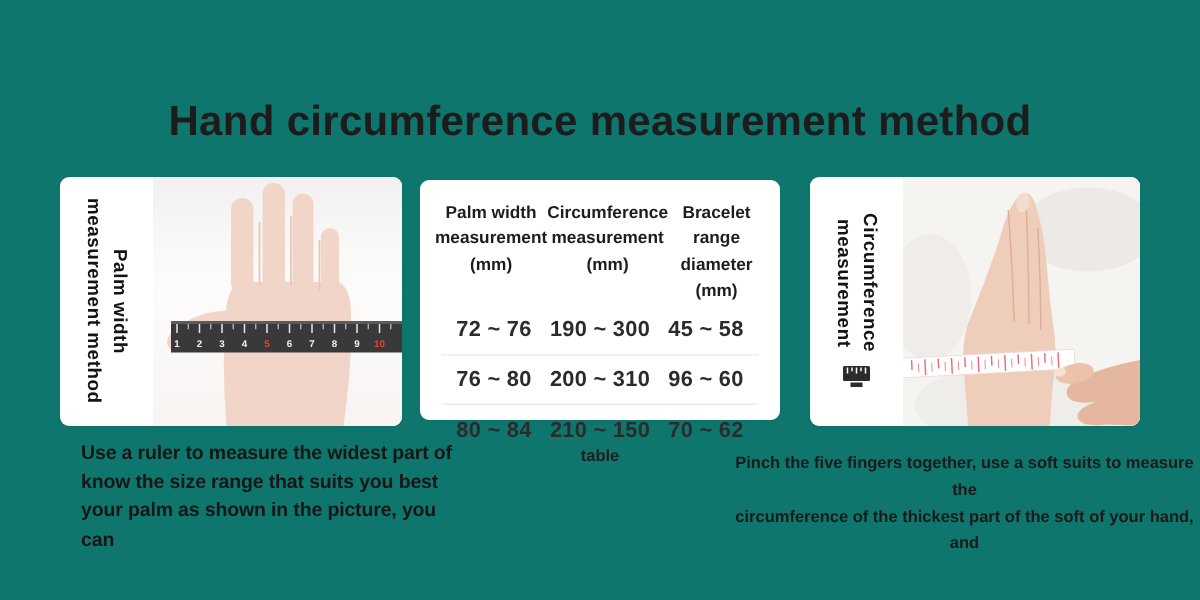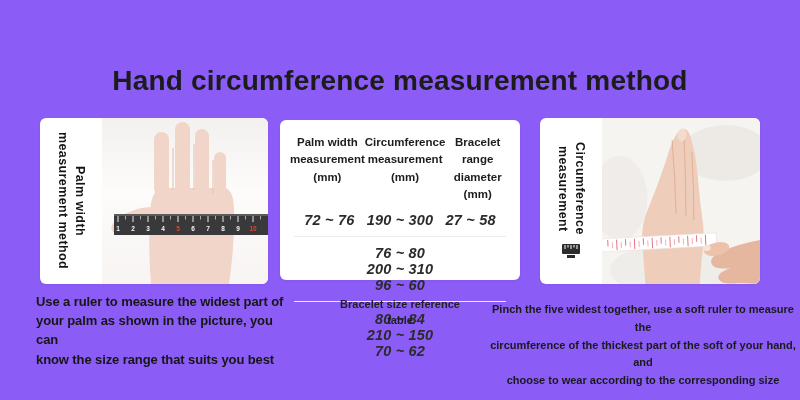--- a/index.html
+++ b/index.html
@@ -1,18 +1,18 @@
 <!DOCTYPE html>
 <html><head>
 <meta charset="utf-8">
 <style>
   html,body{margin:0;padding:0;background:#f1f1f2;}
   #stage{
     position:relative;width:800px;height:400px;overflow:hidden;
-    background:#8b5cf6;
+    background:#0f766e;
     font-family:"Liberation Sans", sans-serif;
     color:#1c1c1c;
   }
   .page-title{
     position:absolute;top:46px;left:0;width:800px;
     text-align:center;font-size:28px;font-weight:700;
     color:#1c1c1c;letter-spacing:.2px;
   }
   .card{
     position:absolute;background:#ffffff;border-radius:6px;
@@ -38,37 +38,37 @@
     left:280px;top:120px;width:240px;height:160px;
     box-sizing:border-box;padding:14px 10px 8px 10px;
   }
   .thead{display:flex;}
   .th{
     flex:1;text-align:center;font-size:11.5px;font-weight:700;
     color:#1d1d1d;line-height:1.5;
   }
   .th span{display:block;}
   .trow{
-    display:flex;padding:8.5px 0 8px 0;margin:0 4px;font-style:italic;
-  }
-  .trow + .trow{border-top:1px solid #ececec;flex-direction:column;}
+    display:flex;padding:8.5px 0 8px 0;margin:0 4px;
+  }
+  .trow + .trow{border-top:1px solid #ececec;}
   .trow:first-of-type{margin-top:7px;}
   .td{
     flex:1;text-align:center;font-size:14.5px;font-weight:600;
     color:#2b2b2b;letter-spacing:.2px;
   }
   .table-caption{
     position:absolute;left:325px;top:297px;width:150px;
     text-align:center;font-size:11px;font-weight:600;
     color:#1f1f1f;line-height:1.45;
   }
   .table-caption span{display:block;}
 
   .desc-left{
-    position:absolute;left:36px;top:292px;width:250px;
+    position:absolute;left:54px;top:292px;width:250px;
     font-size:13px;font-weight:700;color:#161616;line-height:1.48;
     letter-spacing:-.1px;
   }
   .desc-left span{display:block;}
   .desc-right{
     position:absolute;left:488px;top:301px;width:310px;
     text-align:center;font-size:11px;font-weight:700;color:#1a1a1a;
     line-height:1.62;
   }
   .desc-right span{display:block;}
@@ -142,21 +142,21 @@
       </div>
       <div class="th">
         <span>Bracelet range</span>
         <span>diameter</span>
         <span>(mm)</span>
       </div>
     </div>
     <div class="trow">
       <div class="td">72 ~ 76</div>
       <div class="td">190 ~ 300</div>
-      <div class="td">27 ~ 58</div>
+      <div class="td">45 ~ 58</div>
     </div>
     <div class="trow">
       <div class="td">76 ~ 80</div>
       <div class="td">200 ~ 310</div>
       <div class="td">96 ~ 60</div>
     </div>
     <div class="trow">
       <div class="td">80 ~ 84</div>
       <div class="td">210 ~ 150</div>
       <div class="td">70 ~ 62</div>
@@ -196,29 +196,27 @@
         <g>
           <path d="M160 122 Q138 126 122 133 Q108 139 111 146 Q114 152 130 150 Q116 155 118 161 Q121 167 138 165 L160 166 Z" fill="#e5b79e"></path>
           <ellipse cx="116" cy="131" rx="13" ry="6.5" transform="rotate(-12 116 131)" fill="#ecc3aa"></ellipse>
           <ellipse cx="106" cy="130" rx="4" ry="3" transform="rotate(-12 106 130)" fill="#f6e3d6"></ellipse>
         </g>
       </svg>
     </div>
   </div>
 
   <div class="table-caption">
-    <span>Bracelet size reference</span>
     <span>table</span>
   </div>
 
   <div class="desc-left">
     <span>Use a ruler to measure the widest part of</span>
+    <span>know the size range that suits you best</span>
     <span>your palm as shown in the picture, you can</span>
-    <span>know the size range that suits you best</span>
   </div>
 
   <div class="desc-right">
-    <span>Pinch the five widest together, use a soft ruler to measure the</span>
+    <span>Pinch the five fingers together, use a soft suits to measure the</span>
     <span>circumference of the thickest part of the soft of your hand, and</span>
-    <span>choose to wear according to the corresponding size</span>
   </div>
 
 </div>
 
 </body></html>

